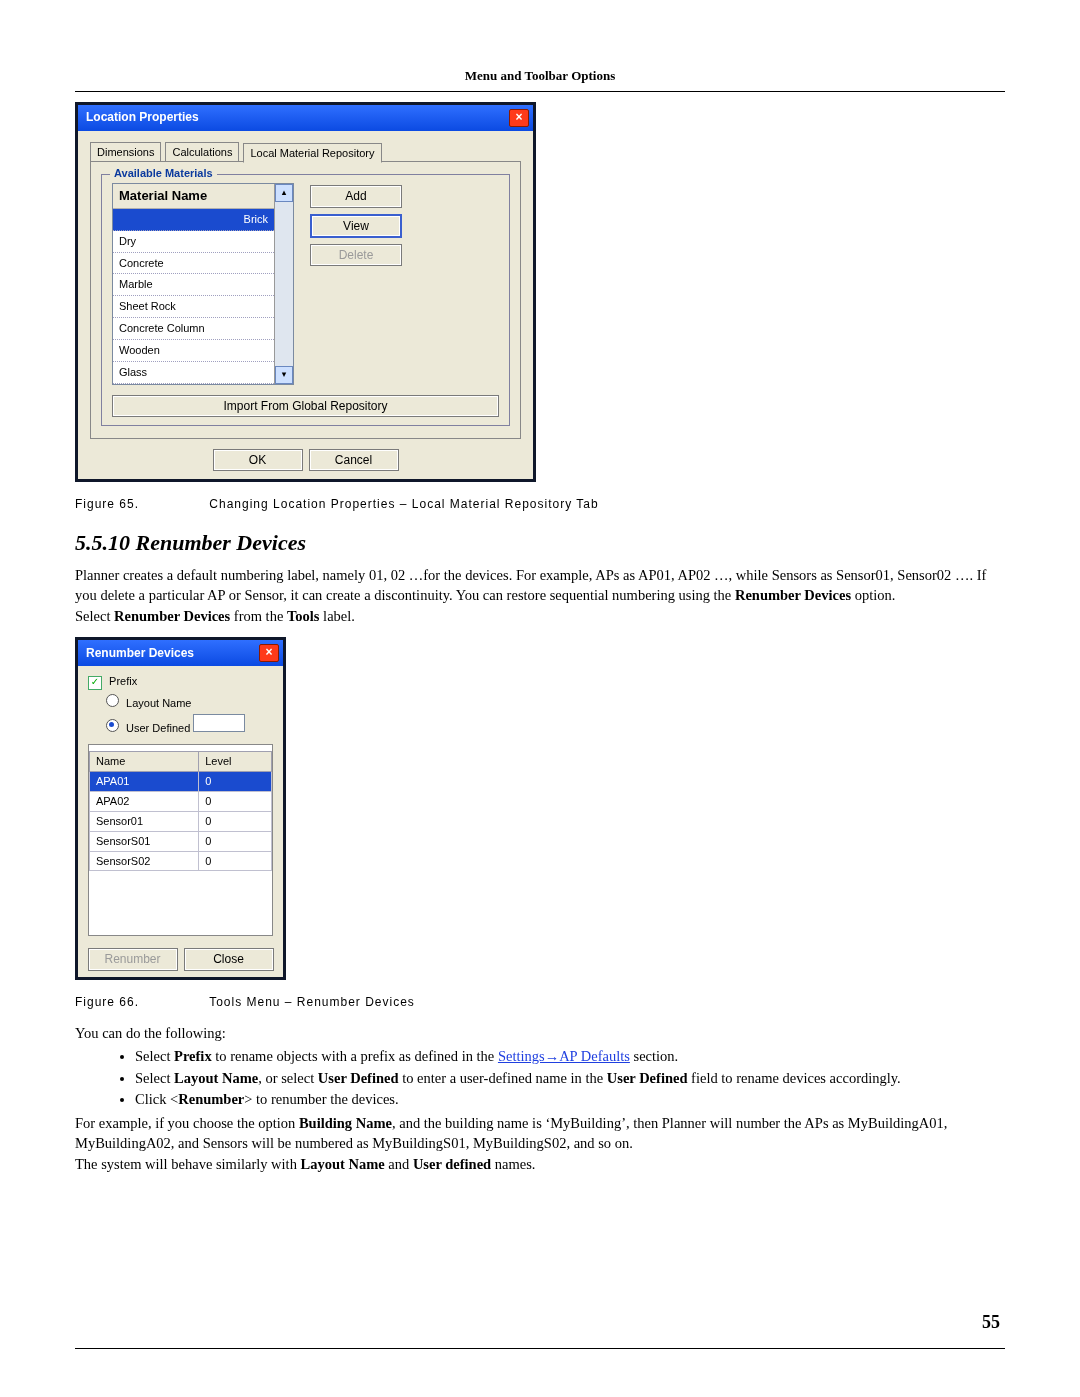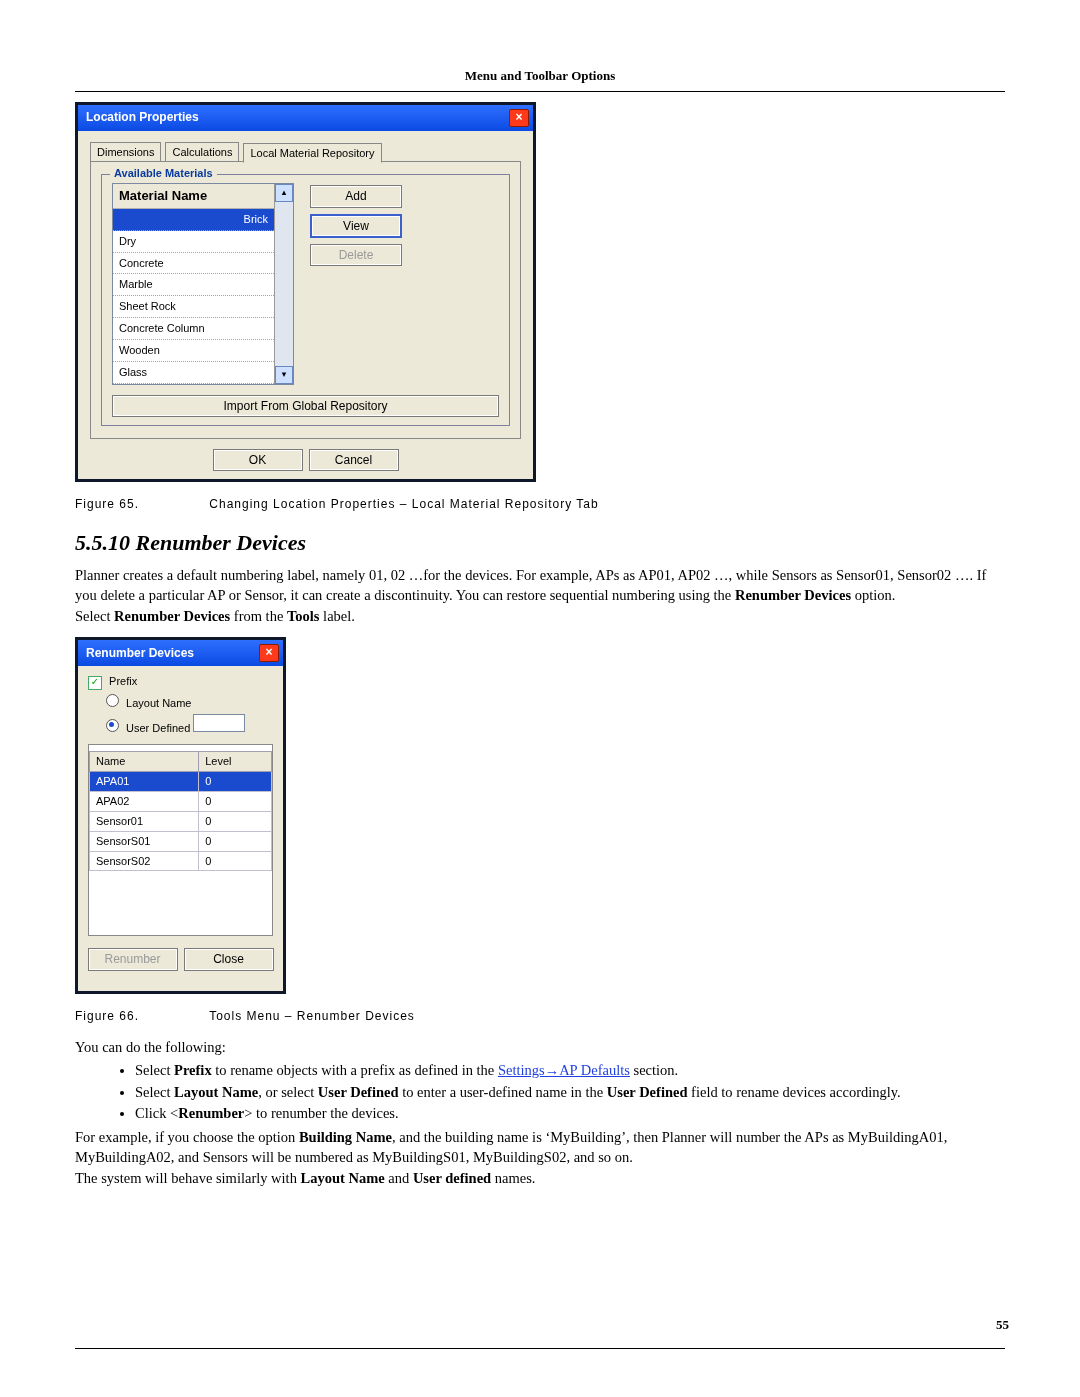--- a/index.html
+++ b/index.html
@@ -3,21 +3,21 @@
 <meta charset="utf-8">
 <style>
   html,body{margin:0;padding:0;background:#fff;color:#000;
     font-family:"Palatino Linotype","Book Antiqua",serif;font-size:14.5px;
     line-height:1.35;}
   .page{width:1080px;height:1397px;position:relative;margin:12px auto;
     box-sizing:border-box;padding:55px 75px 40px;}
   .header-title{text-align:center;font-weight:bold;font-size:13px;}
   .hr{height:1px;background:#000;margin:6px 0 10px;}
   .hr-bottom{position:absolute;left:75px;right:75px;bottom:60px;height:1px;background:#000;}
-  .page-num{position:absolute;right:71px;bottom:75px;font-size:13px;font-weight:bold;}
+  .page-num{position:absolute;right:80px;bottom:75px;font-size:18px;font-weight:bold;}
   .footer{position:absolute;left:0;right:0;bottom:38px;text-align:center;
     font-style:italic;font-weight:bold;font-size:13px;}
 
   
   .win{border:3px solid #0f172a;background:#ece9d8;
     font-family:Tahoma,Arial,sans-serif;font-size:11px;}
   .titlebar{background:linear-gradient(to bottom,#2f6fff 0%,#0b4ae2 100%);
     color:#fff;padding:4px 4px 4px 8px;display:flex;align-items:center;
     justify-content:space-between;font-weight:bold;font-size:12px;}
   .closebox{width:18px;height:16px;background:#ff3a1a;border:1px solid #8a1a00;
@@ -154,21 +154,21 @@
   </p>
   <p class="body">
     <span>Select </span><b>Renumber Devices</b><span> from the </span><b>Tools</b><span> label.</span>
   </p>
 
   <div class="win dlg2" style="margin-top:10px">
     <div class="titlebar">
       <span>Renumber Devices</span>
       <span class="closebox">×</span>
     </div>
-    <div style="padding:8px 10px 18px">
+    <div style="padding:8px 10px 4px">
       <div>
         <span class="chk">✓</span>
         <span>Prefix</span>
       </div>
       <div style="padding:4px 0 0 18px">
         <div>
           <span class="radio"></span>
           <span>Layout Name</span>
         </div>
         <div style="margin-top:4px">

